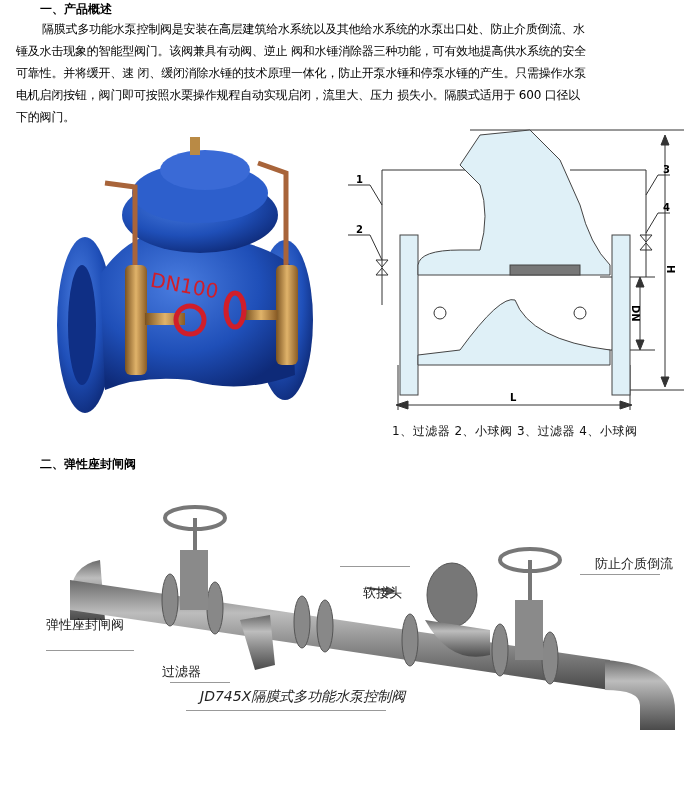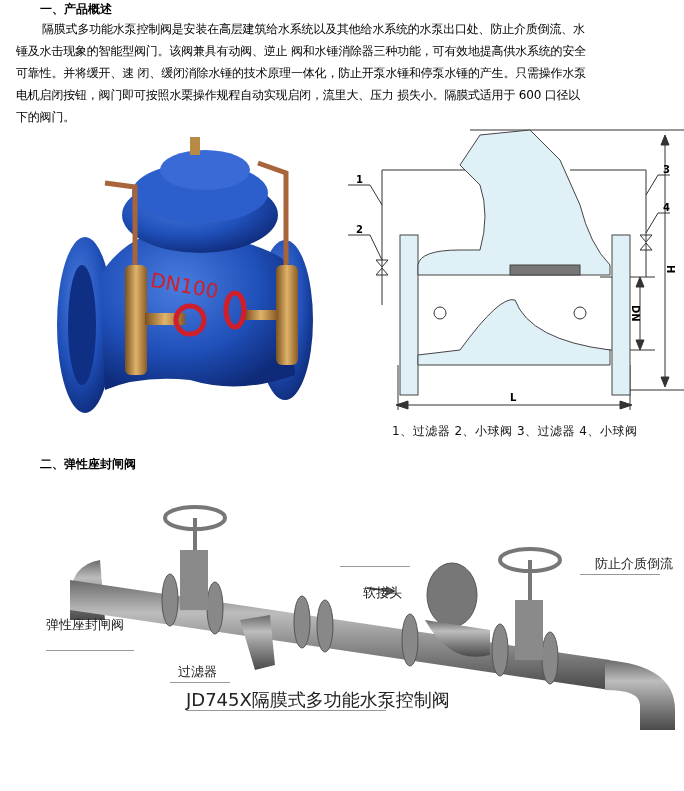--- a/index.html
+++ b/index.html
@@ -162,21 +162,21 @@
     <line x1="490" y1="70" x2="490" y2="110" stroke="#777" stroke-width="4"></line>
 
     <ellipse cx="412" cy="105" rx="25" ry="32" fill="#777" stroke="#555"></ellipse>
     <path d="M385 130 Q410 175 450 165 L450 140 Z" fill="url(#pipe)"></path>
 
     <line x1="327" y1="98" x2="352" y2="101" stroke="#555" stroke-width="2"></line>
     <polygon points="356,101 346,96 346,106" fill="#555"></polygon>
   </svg>
   <div class="lbl" style="left:6px;top:126px;">弹性座封闸阀</div>
   <div class="lbl-line" style="left:6px;top:160px;width:88px;"></div>
-  <div class="lbl" style="left:138px;top:173px;">过滤器</div>
+  <div class="lbl" style="left:122px;top:173px;">过滤器</div>
   <div class="lbl-line" style="left:130px;top:192px;width:60px;"></div>
   <div class="lbl" style="left:323px;top:57px;margin-top:37px;">软接头</div>
   <div class="lbl-line" style="left:300px;top:76px;width:70px;"></div>
   <div class="lbl" style="left:555px;top:65px;">防止介质倒流</div>
   <div class="lbl-line" style="left:540px;top:84px;width:80px;"></div>
-  <div class="lbl" style="left:146px;top:198px;font-size:18px;">JD745X隔膜式多功能水泵控制阀</div>
+  <div class="lbl" style="left:160px;top:198px;font-size:14px;font-style:italic;">JD745X隔膜式多功能水泵控制阀</div>
   <div class="lbl-line" style="left:146px;top:220px;width:200px;"></div>
 </div>
 
 </body></html>

